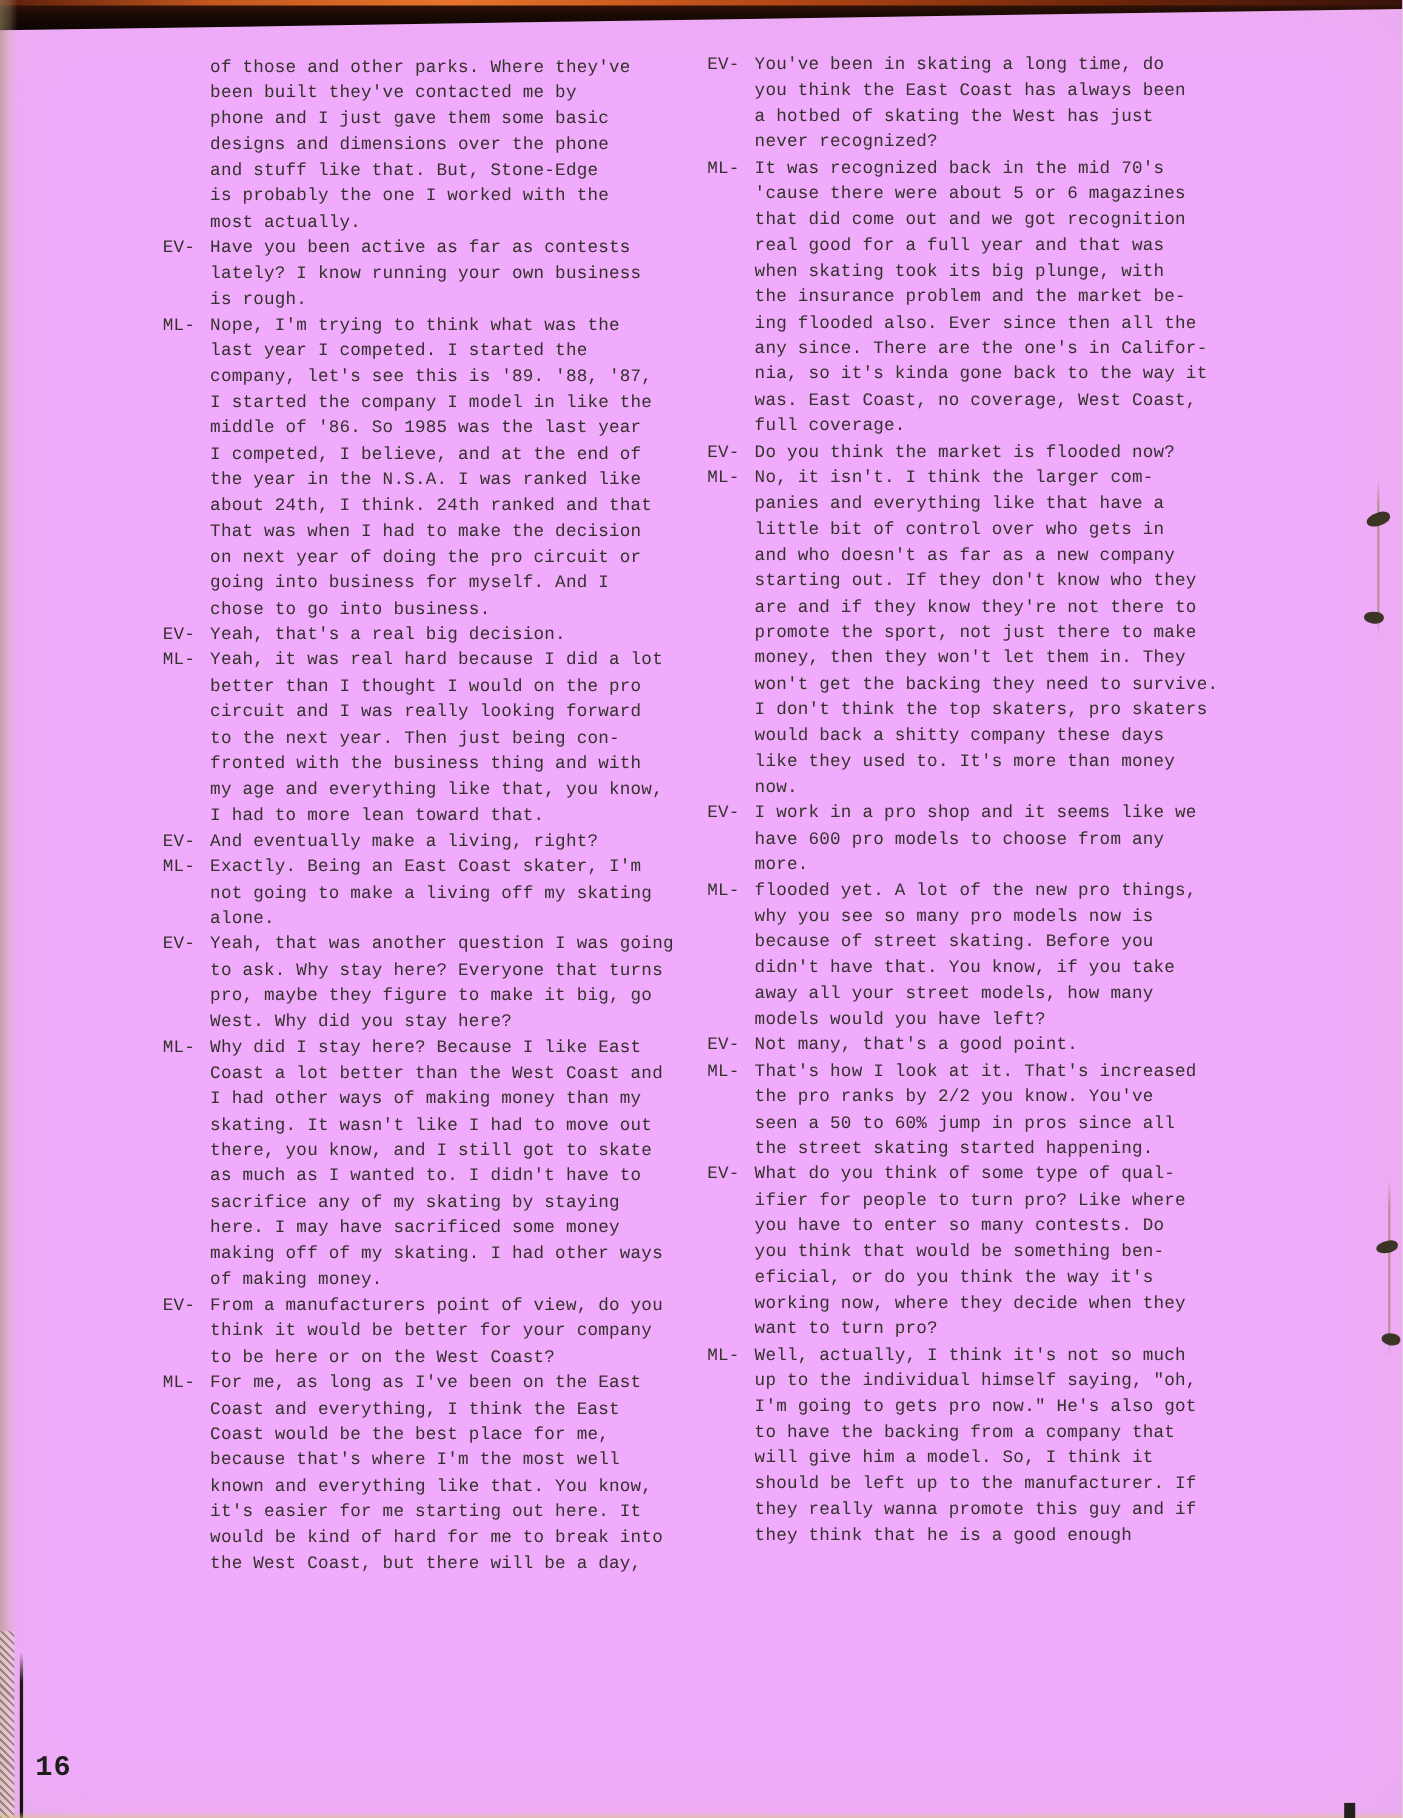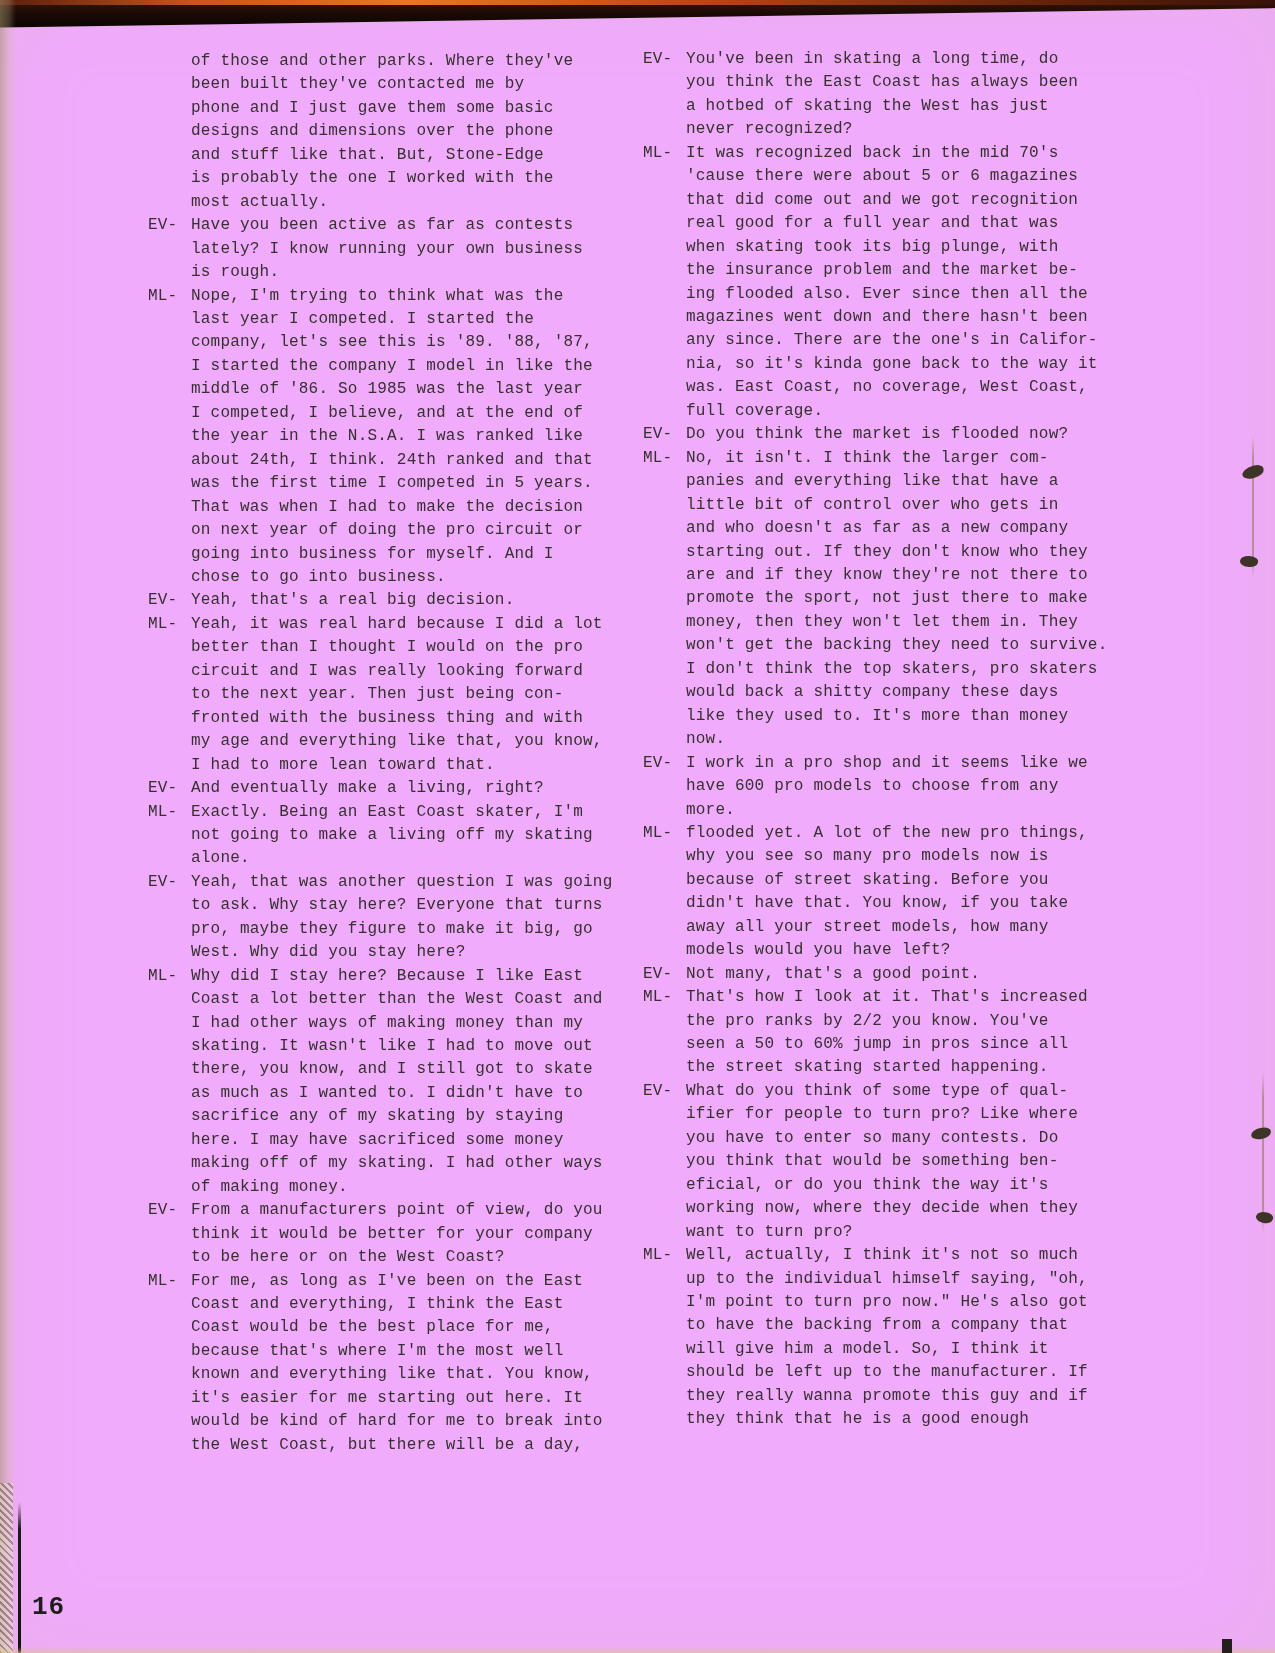--- a/index.html
+++ b/index.html
@@ -112,21 +112,20 @@
         <span class="speaker">ML-</span>
         <div class="lines">
           <div class="tline">Nope, I'm trying to think what was the</div>
           <div class="tline">last year I competed. I started the</div>
           <div class="tline">company, let's see this is '89. '88, '87,</div>
           <div class="tline">I started the company I model in like the</div>
           <div class="tline">middle of '86. So 1985 was the last year</div>
           <div class="tline">I competed, I believe, and at the end of</div>
           <div class="tline">the year in the N.S.A. I was ranked like</div>
           <div class="tline">about 24th, I think. 24th ranked and that</div>
-          <div class="tline">was the first time I competed in 5 years.</div>
           <div class="tline">That was when I had to make the decision</div>
           <div class="tline">on next year of doing the pro circuit or</div>
           <div class="tline">going into business for myself. And I</div>
           <div class="tline">chose to go into business.</div>
         </div>
       </div>
       <div class="entry">
         <span class="speaker">EV-</span>
         <div class="lines">
           <div class="tline">Yeah, that's a real big decision.</div>
@@ -217,21 +216,20 @@
       <div class="entry">
         <span class="speaker">ML-</span>
         <div class="lines">
           <div class="tline">It was recognized back in the mid 70's</div>
           <div class="tline">'cause there were about 5 or 6 magazines</div>
           <div class="tline">that did come out and we got recognition</div>
           <div class="tline">real good for a full year and that was</div>
           <div class="tline">when skating took its big plunge, with</div>
           <div class="tline">the insurance problem and the market be-</div>
           <div class="tline">ing flooded also. Ever since then all the</div>
-          <div class="tline">magazines went down and there hasn't been</div>
           <div class="tline">any since. There are the one's in Califor-</div>
           <div class="tline">nia, so it's kinda gone back to the way it</div>
           <div class="tline">was. East Coast, no coverage, West Coast,</div>
           <div class="tline">full coverage.</div>
         </div>
       </div>
       <div class="entry">
         <span class="speaker">EV-</span>
         <div class="lines">
           <div class="tline">Do you think the market is flooded now?</div>
@@ -299,21 +297,21 @@
           <div class="tline">eficial, or do you think the way it's</div>
           <div class="tline">working now, where they decide when they</div>
           <div class="tline">want to turn pro?</div>
         </div>
       </div>
       <div class="entry">
         <span class="speaker">ML-</span>
         <div class="lines">
           <div class="tline">Well, actually, I think it's not so much</div>
           <div class="tline">up to the individual himself saying, "oh,</div>
-          <div class="tline">I'm point to turn pro now." He's also got</div>
+          <div class="tline">I'm going to gets pro now." He's also got</div>
           <div class="tline">to have the backing from a company that</div>
           <div class="tline">will give him a model. So, I think it</div>
           <div class="tline">should be left up to the manufacturer. If</div>
           <div class="tline">they really wanna promote this guy and if</div>
           <div class="tline">they think that he is a good enough</div>
         </div>
       </div>
     </div>
 
   <div class="thread-line t1"></div>

